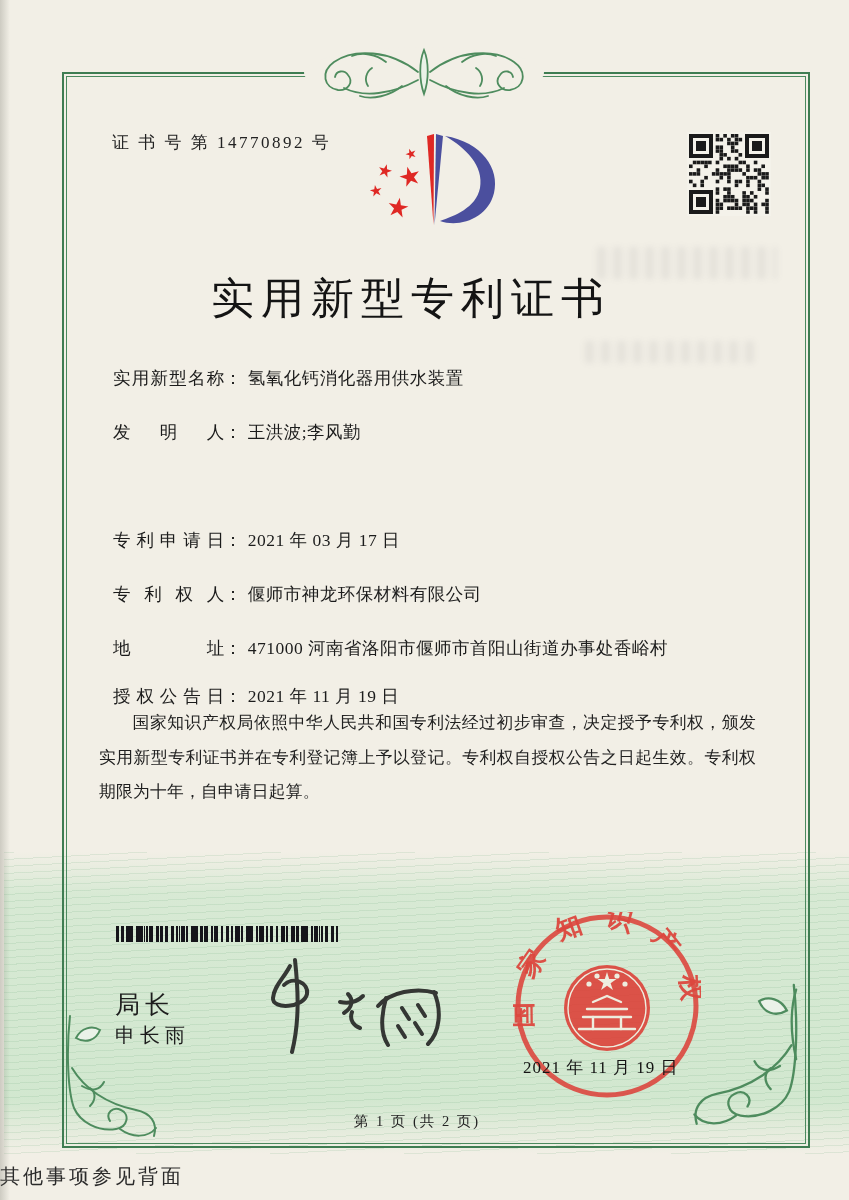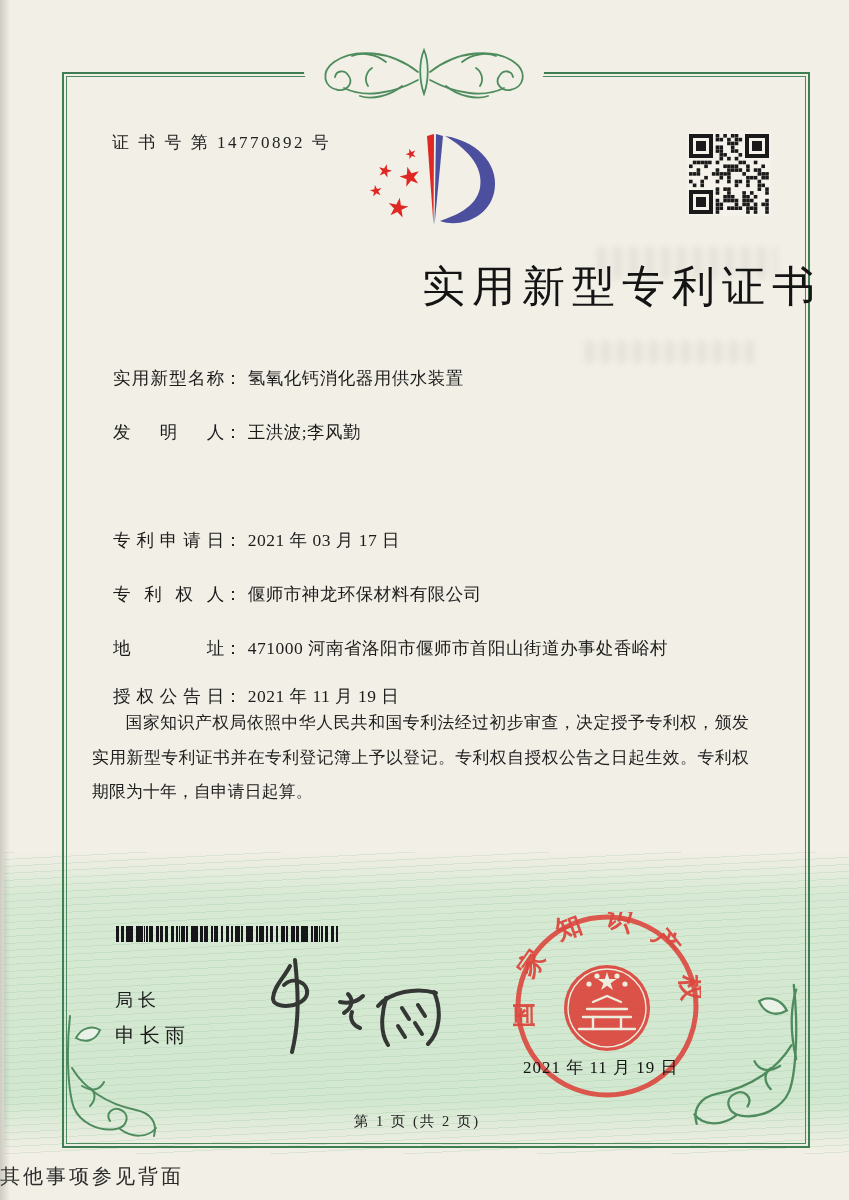--- a/index.html
+++ b/index.html
@@ -26,36 +26,36 @@
   
   .bleed{position:absolute;z-index:1;filter:blur(3px);opacity:.5;
     background:repeating-linear-gradient(90deg,rgba(95,95,105,.18) 0 9px,rgba(95,95,105,0) 9px 16px);}
   .bleed.b1{left:597px;top:247px;width:180px;height:32px;}
   .bleed.b2{left:585px;top:341px;width:170px;height:22px;}
   
   .content{position:absolute;inset:0;z-index:3;}
   .cert-no{position:absolute;left:112px;top:131px;font-size:17px;letter-spacing:2.5px;color:#222;}
   .logo{position:absolute;left:350px;top:124px;width:185px;height:122px;}
   .qr{position:absolute;left:687px;top:132px;width:84px;height:84px;}
-  .title{position:absolute;left:0;right:40px;top:258px;text-align:right;
+  .title{position:absolute;left:0;right:40px;top:270px;text-align:center;
     font-size:43px;letter-spacing:7px;color:#141414;font-weight:500;}
   .field-row{position:absolute;left:113px;width:660px;font-size:17.5px;white-space:nowrap;}
   .f-label{display:inline-block;width:6.35em;text-align:justify;text-align-last:justify;color:#1b1b1b;}
   .f-colon{display:inline-block;margin-right:6px;}
   .f-value{letter-spacing:.5px;}
   .grant-no{position:absolute;left:332px;top:0;}
-  .body-text{position:absolute;left:92px;top:706px;width:657px;}
+  .body-text{position:absolute;left:99px;top:706px;width:657px;}
   .body-text p{margin:0;font-size:16.8px;line-height:34.5px;text-indent:2em;
     text-align:justify;letter-spacing:.2px;color:#212121;}
   .barcode{position:absolute;left:116px;top:926px;width:222px;height:16px;
     background:
       repeating-linear-gradient(90deg,#15151a 0 2px,transparent 2px 5px),
       repeating-linear-gradient(90deg,#15151a 0 1px,transparent 1px 7px),
       repeating-linear-gradient(90deg,#15151a 0 3px,transparent 3px 11px);}
-  .director-label{position:absolute;left:115px;top:988px;font-size:18px;letter-spacing:5px;color:#1d1d1d;}
+  .director-label{position:absolute;left:115px;top:988px;font-size:25px;letter-spacing:5px;color:#1d1d1d;}
   .director-name{position:absolute;left:115px;top:1022px;font-size:20px;letter-spacing:5px;color:#1d1d1d;}
   .signature{position:absolute;left:228px;top:950px;width:230px;height:112px;}
   .seal{position:absolute;left:513px;top:912px;width:188px;height:188px;opacity:.92;}
   .seal-date{position:absolute;left:523px;top:1056px;font-size:17px;letter-spacing:1px;color:#141414;z-index:4;}
   .page-num{position:absolute;left:0;right:40px;top:1112px;text-align:center;font-size:14.5px;letter-spacing:2px;color:#232323;margin-left:12px;}
   .back-note{position:absolute;left:0;right:30px;top:1163px;text-align:left;font-size:20px;letter-spacing:3px;color:#2a2a2a;}
   .ornament-top{position:absolute;left:268px;top:42px;width:312px;height:62px;z-index:2;}
   .ornament-bl{position:absolute;left:56px;top:1010px;width:128px;height:140px;z-index:2;}
   .ornament-br{position:absolute;left:662px;top:968px;width:148px;height:182px;z-index:2;transform:scaleX(-1);}
 </style>

